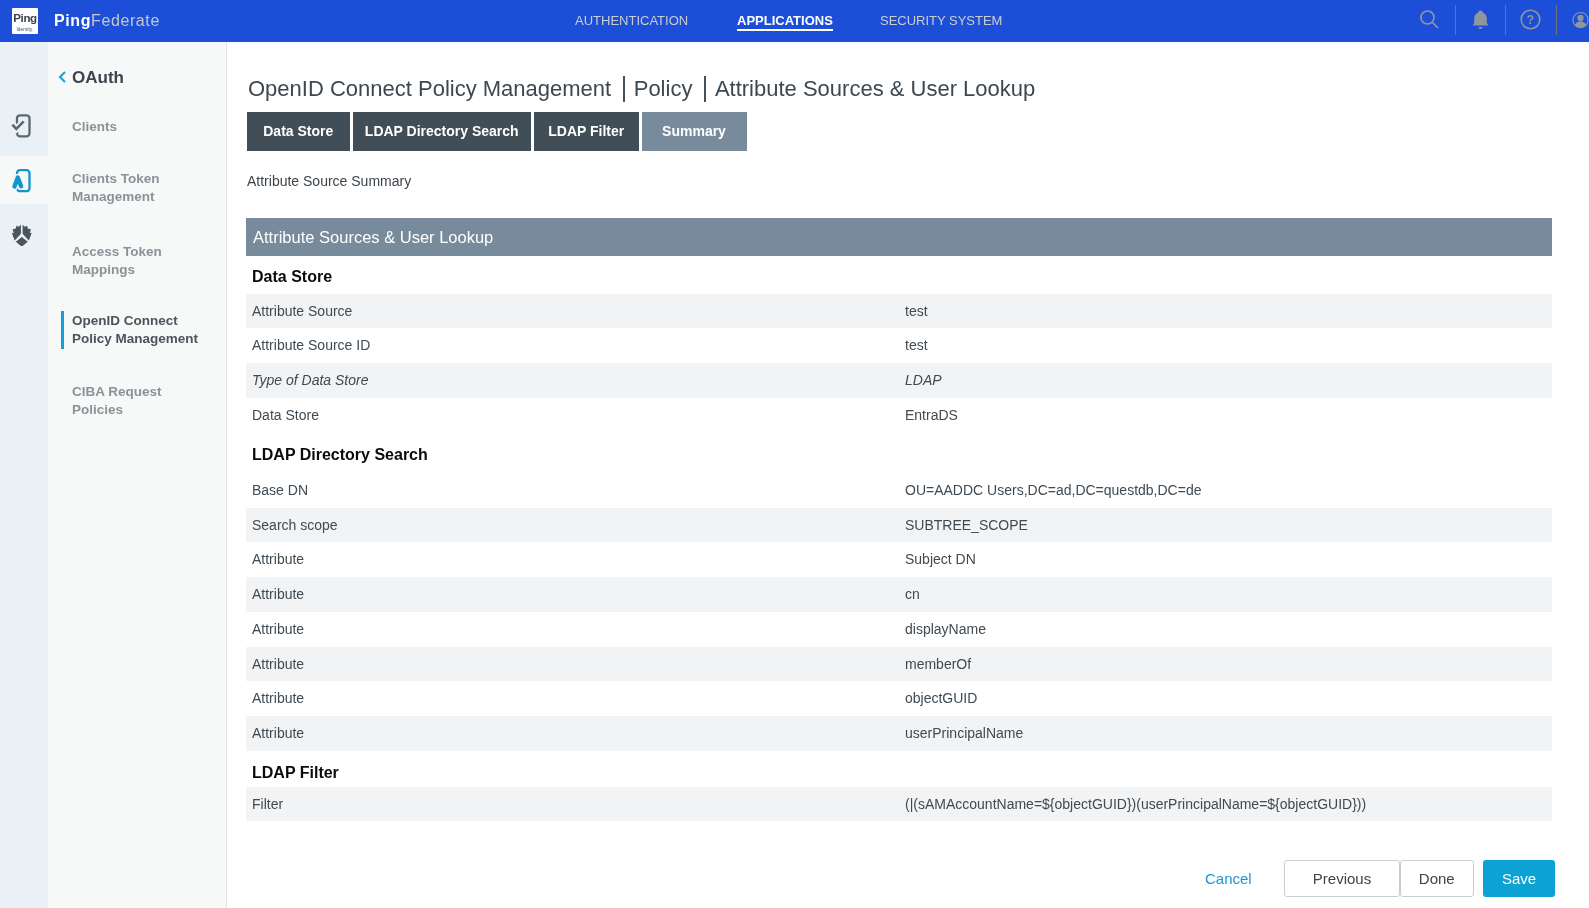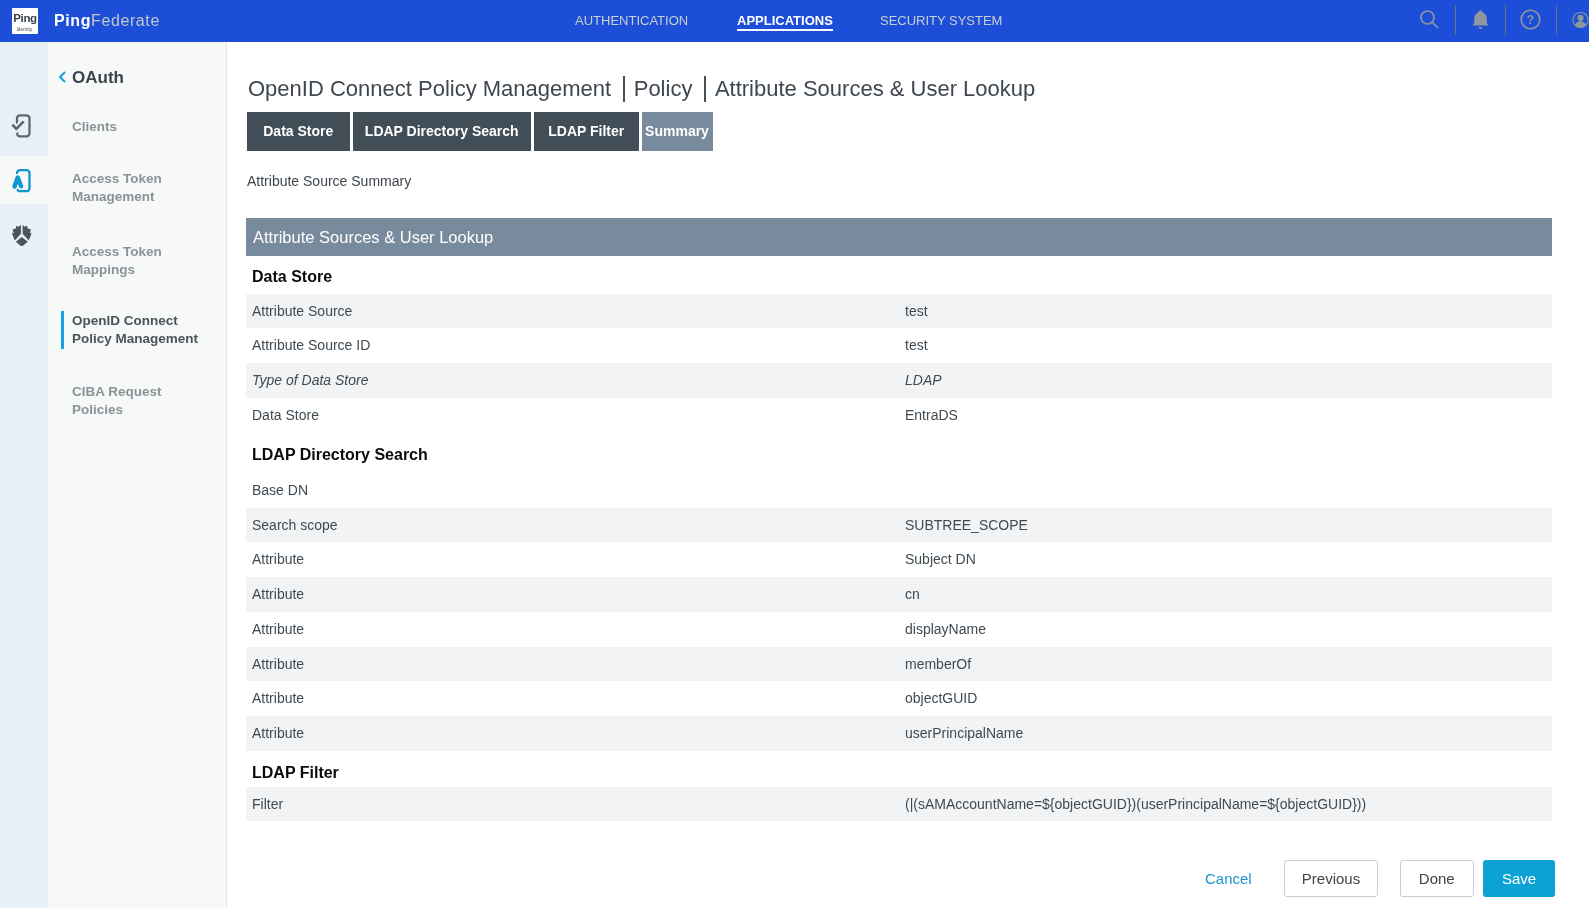--- a/index.html
+++ b/index.html
@@ -67,21 +67,21 @@
     <path d="M4.6 16.9 L10.3 12.3 L16 16.9 L10.3 21.7 Z" fill="#4b555b"></path>
   </svg>
 </div>
 
 <div id="side">
   <svg class="abs" style="left:9px; top:28px;" width="10" height="14" viewBox="0 0 10 14">
     <polyline points="8,2 3,7 8,12" fill="none" stroke="#1a9edb" stroke-width="2"></polyline>
   </svg>
   <div class="hdr">OAuth</div>
   <div class="mi" style="top:76px;">Clients</div>
-  <div class="mi" style="top:128px;">Access Token Management</div>
+  <div class="mi" style="top:128px;">Clients Token Management</div>
   <div class="mi" style="top:201px;">Access Token Mappings</div>
   <div class="mi on" style="top:270px;">OpenID Connect Policy Management</div>
   <div class="mi" style="top:341px;">CIBA Request Policies</div>
   <div id="actbar"></div>
 </div>
 
 <div id="topbar">
   <div id="logo">
       <div class="p1">Ping</div>
       <div class="p2">Identity.</div>
@@ -117,21 +117,21 @@
     <span>OpenID Connect Policy Management</span>
     <span class="bar"></span>
     <span>Policy</span>
     <span class="bar"></span>
     <span>Attribute Sources &amp; User Lookup</span>
   </div>
 
 <div class="tab" style="left:246.5px; width:103.5px;">Data Store</div>
 <div class="tab" style="left:352.5px; width:178.5px;">LDAP Directory Search</div>
 <div class="tab" style="left:533.5px; width:105.5px;">LDAP Filter</div>
-<div class="tab sel" style="left:641.5px; width:71px;">Summary</div>
+<div class="tab sel" style="left:641.5px; width:105px;">Summary</div>
 
 <div id="asummary">Attribute Source Summary</div>
 
 <div id="thead">Attribute Sources &amp; User Lookup</div>
 
 <div class="sect" style="top:268px;">Data Store</div>
 <div class="row g" style="top:293.5px;">
     <div class="lab">Attribute Source</div>
     <div class="val">test</div>
   </div>
@@ -144,20 +144,21 @@
     <div class="val">LDAP</div>
   </div>
 <div class="row" style="top:397.6px;">
     <div class="lab">Data Store</div>
     <div class="val">EntraDS</div>
   </div>
 
 <div class="sect" style="top:446px;">LDAP Directory Search</div>
 <div class="row" style="top:473px;">
     <div class="lab">Base DN</div>
+    <div class="val">OU=AADDC Users,DC=ad,DC=questdb,DC=de</div>
   </div>
 <div class="row g" style="top:507.7px;">
     <div class="lab">Search scope</div>
     <div class="val">SUBTREE_SCOPE</div>
   </div>
 <div class="row" style="top:542.4px;">
     <div class="lab">Attribute</div>
     <div class="val">Subject DN</div>
   </div>
 <div class="row g" style="top:577.1px;">
@@ -181,15 +182,15 @@
     <div class="val">userPrincipalName</div>
   </div>
 
 <div class="sect" style="top:764px;">LDAP Filter</div>
 <div class="row g" style="top:786.6px;">
     <div class="lab">Filter</div>
     <div class="val">(|(sAMAccountName=${objectGUID})(userPrincipalName=${objectGUID}))</div>
   </div>
 
 <div id="cancel">Cancel</div>
-<div class="btn" style="left:1284px; width:94px;">Previous</div>
+<div class="btn" style="left:1284px; width:116px;">Previous</div>
 <div class="btn" style="left:1400px; width:73.5px;">Done</div>
 <div id="save">Save</div>
 
 </body></html>

